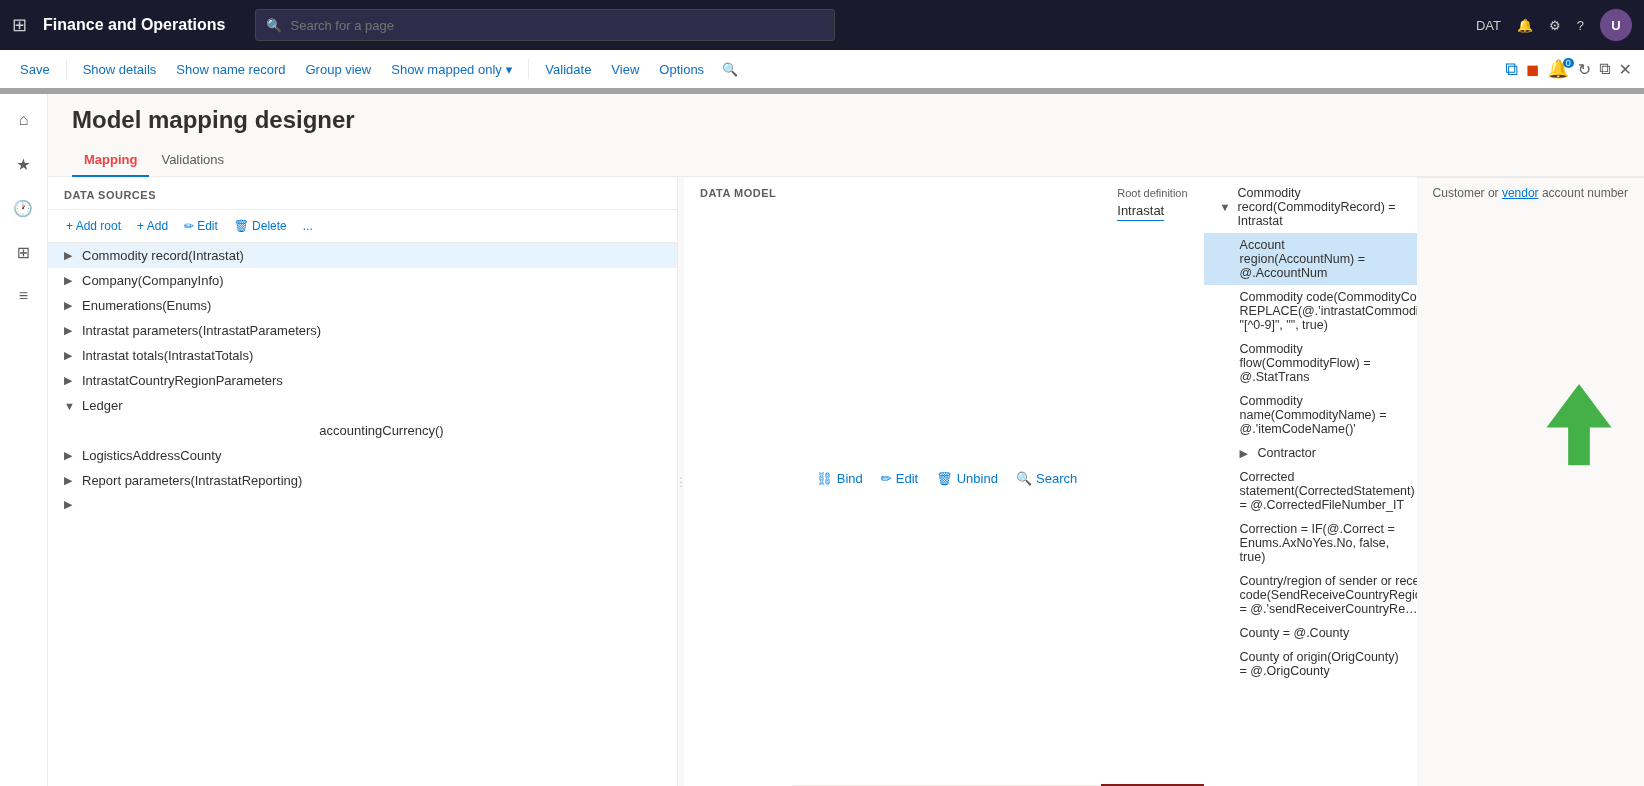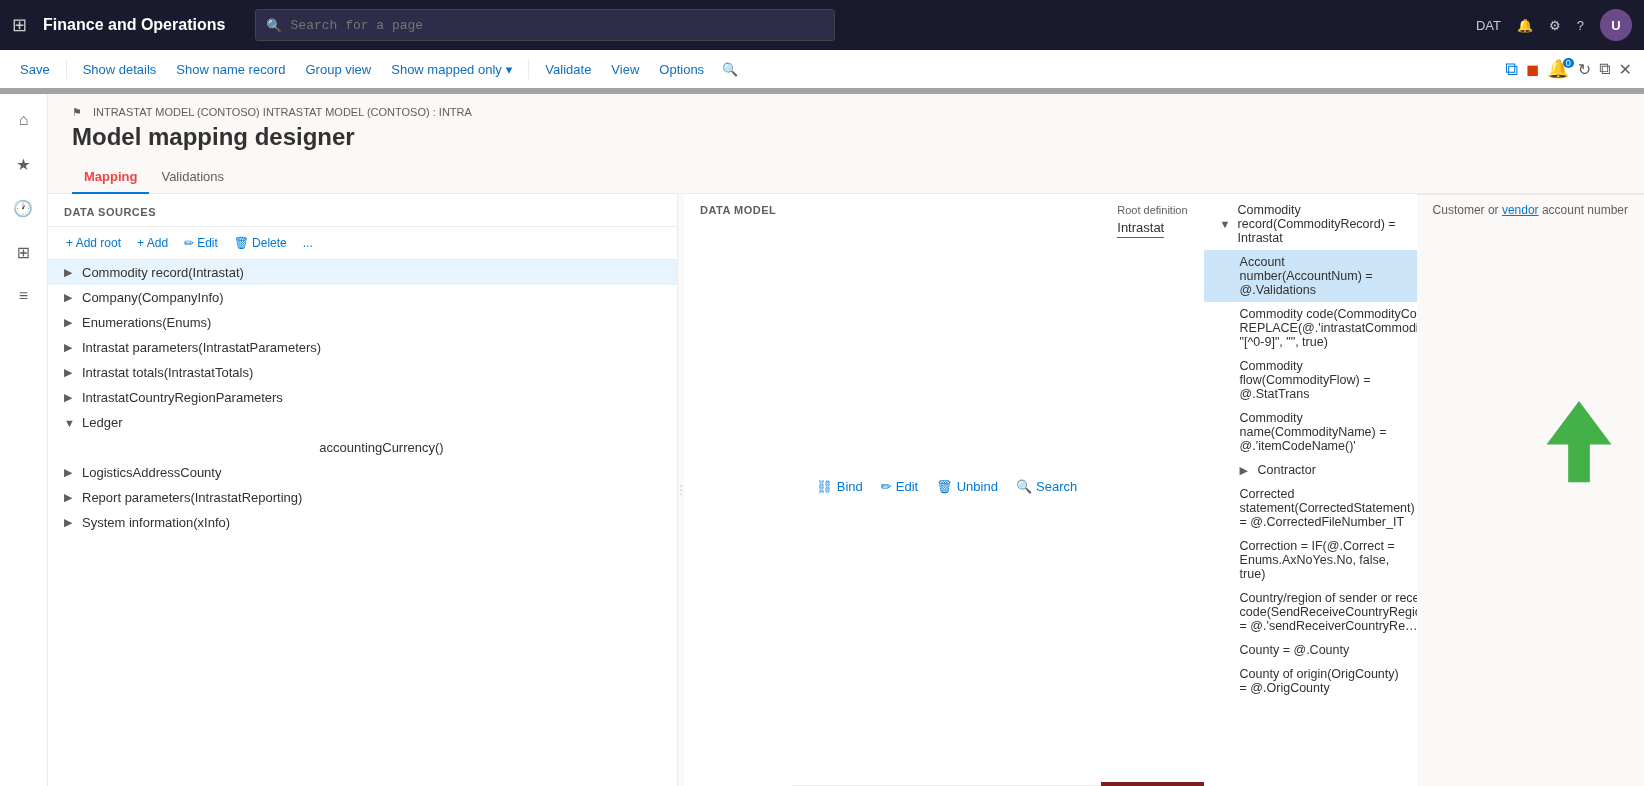--- a/index.html
+++ b/index.html
@@ -31,21 +31,20 @@
       color: #aaa;
       font-size: 13px;
     }
     .search-bar input {
       background: transparent;
       border: none;
       outline: none;
       color: #14b8a6;
       font-size: 13px;
       width: 100%;
-      font-family: Liberation Mono, monospace;
     }
     .top-nav-right { margin-left: auto; display: flex; align-items: center; gap: 16px; color: #ccc; font-size: 13px; }
     .top-nav-right span { cursor: pointer; text-align: right; }
     .avatar { width: 32px; height: 32px; border-radius: 50%; background: #6b4a8a; display: flex; align-items: center; justify-content: center; color: #fff; font-weight: bold; font-size: 13px; }
 
     
     .toolbar {
       background: #fff;
       height: 44px;
       display: flex;
@@ -246,21 +245,21 @@
       border: none;
       background: transparent;
       color: #0078d4;
       font-size: 13px;
       cursor: pointer;
       border-radius: 2px;
     }
 
     .root-def {
       padding: 10px 16px 6px 16px;
-      border-bottom: 4px solid #7f1d1d;
+      border-bottom: 2px solid #7f1d1d;
     }
     .root-def-label { font-size: 11px; color: #605e5c; margin-bottom: 4px; }
     .root-def-value { font-size: 13px; color: #323130; font-weight: 500; border-bottom: 1px solid #0078d4; display: inline-block; padding-bottom: 2px; }
 
     .right-tree {
       flex: 1;
       overflow-y: auto;
       overflow-x: hidden;
       padding: 4px 0;
     }
@@ -365,24 +364,20 @@
   <div class="side-nav">
     <div class="side-nav-icon">⌂</div>
     <div class="side-nav-icon">★</div>
     <div class="side-nav-icon">🕐</div>
     <div class="side-nav-icon">⊞</div>
     <div class="side-nav-icon">≡</div>
   </div>
 
   <div class="page-content">
     <div class="page-header">
-      <div class="breadcrumb">
-        <span style="margin-right:8px;">⚑</span>
-        <span>INTRASTAT MODEL (CONTOSO) INTRASTAT MODEL (CONTOSO) : INTRA</span>
-      </div>
       <div class="page-title">Model mapping designer</div>
     </div>
 
     <div class="tabs">
       <div class="tab active">Mapping</div>
       <div class="tab">Validations</div>
     </div>
 
     <div class="split-panels">
 
@@ -439,21 +434,20 @@
           <div class="tree-item">
             <span class="tree-toggle">▶</span>
             <span class="tree-item-label">LogisticsAddressCounty</span>
           </div>
           <div class="tree-item">
             <span class="tree-toggle">▶</span>
             <span class="tree-item-label">Report parameters(IntrastatReporting)</span>
           </div>
           <div class="tree-item">
             <span class="tree-toggle">▶</span>
-            <span class="tree-item-label">System information(xInfo)</span>
           </div>
         </div>
       </div>
 
       <div class="resize-handle"></div>
 
       <div class="right-panel">
         <div class="right-panel-header">DATA MODEL</div>
         <div class="right-panel-toolbar">
           <button class="right-panel-btn">
@@ -478,21 +472,21 @@
           <div class="root-def-label">Root definition</div>
           <div class="root-def-value">Intrastat</div>
         </div>
 
         <div class="right-tree">
           <div class="right-tree-item">
             <span class="tree-toggle">▼</span>
             <span>Commodity record(CommodityRecord) = Intrastat</span>
           </div>
           <div class="right-tree-item level-1 selected">
-            <span>Account number(AccountNum) = @.Validations</span>
+            <span>Account region(AccountNum) = @.AccountNum</span>
           </div>
           <div class="right-tree-item level-1">
             <span>Commodity code(CommodityCode) = REPLACE(@.'intrastatCommodity()'.Code, "[^0-9]", "", true)</span>
           </div>
           <div class="right-tree-item level-1">
             <span>Commodity flow(CommodityFlow) = @.StatTrans</span>
           </div>
           <div class="right-tree-item level-1">
             <span>Commodity name(CommodityName) = @.'itemCodeName()'</span>
           </div>

